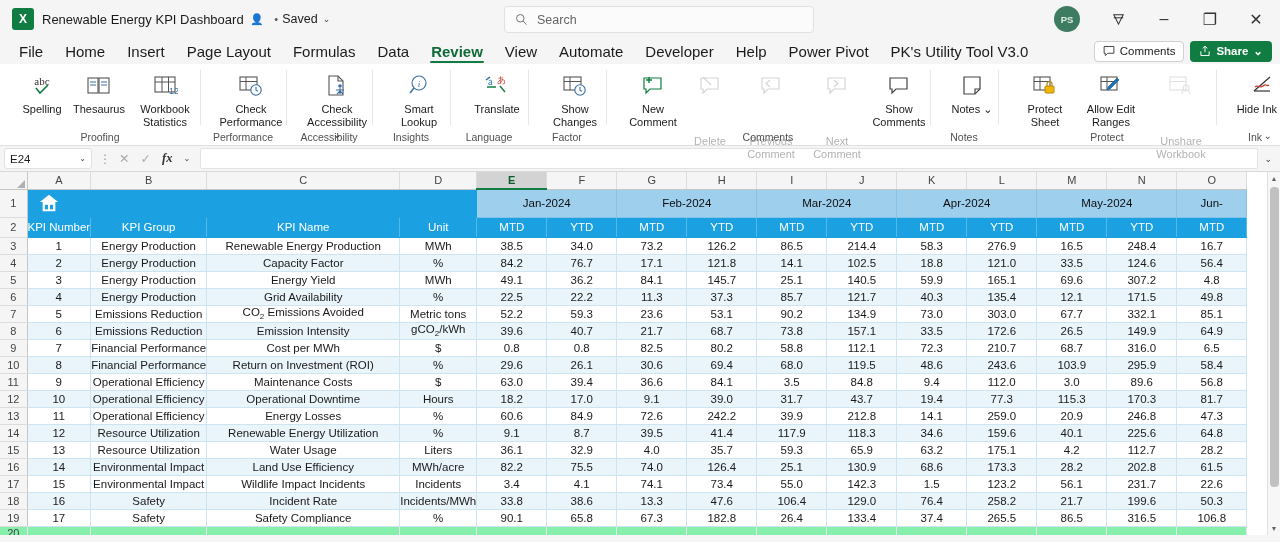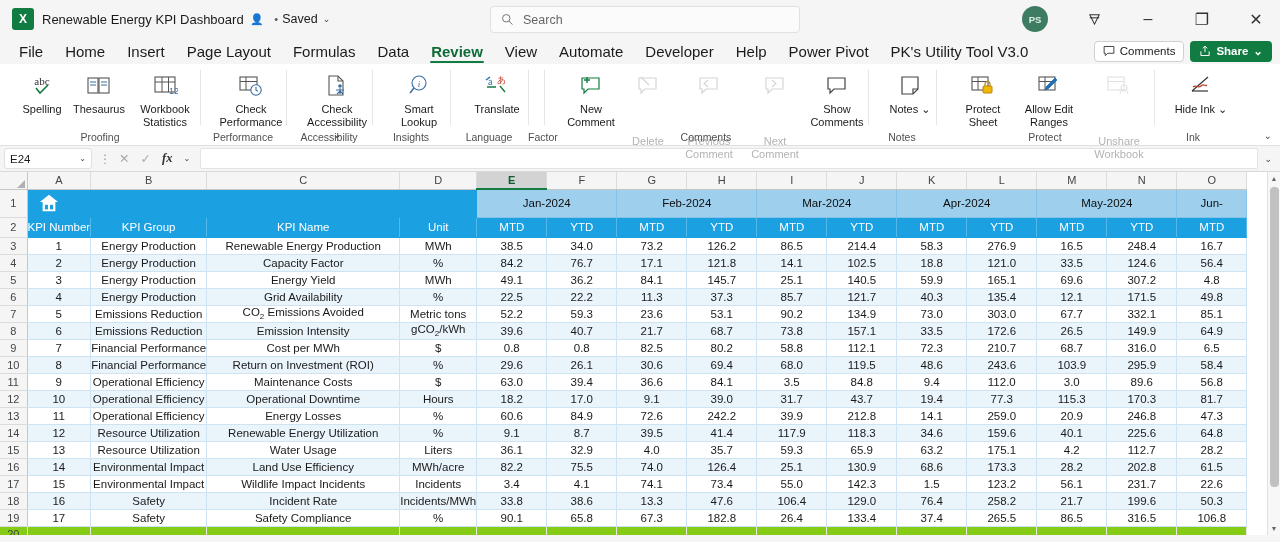--- a/index.html
+++ b/index.html
@@ -21,30 +21,30 @@
     color: #fff; font-size: 12px; font-weight: bold;
     display: flex; align-items: center; justify-content: center;
   }
   .doc-title { font-size: 13px; color: #1a1a1a; margin-right: 7px; }
   .title-icon { font-size: 11px; color: #444; margin-right: 6px; }
   .dot-sep { font-size: 11px; color: #555; margin: 0 4px; }
   .saved-text { font-size: 12.5px; color: #1a1a1a; }
   .chev { font-size: 9px; color: #444; margin-left: 5px; }
 
   .searchbox {
-    position: absolute; left: 490px; top: 6px;
+    position: absolute; left: 504px; top: 6px;
     width: 310px; height: 27px;
     background: #fbfbfb; border: 1px solid #e1e1e1; border-radius: 4px;
     display: flex; align-items: center; padding: 0 10px;
   }
   .searchbox .mag { margin-right: 9px; opacity: .75; display:flex; }
   .searchbox .ph { font-size: 12.5px; color: #666; }
 
   .tb-right {
-    margin-left: auto; display: flex; align-items: center; gap: 14px;
+    margin-left: auto; display: flex; align-items: center; gap: 6px;
   }
   .avatar {
     width: 26px; height: 26px; border-radius: 50%;
     background: #3e7c61; color: #dfeee6;
     font-size: 9.5px; font-weight: bold;
     display: flex; align-items: center; justify-content: center;
     margin-right: 12px;
   }
   .tb-btn {
     width: 40px; height: 32px; display: flex;
@@ -185,21 +185,21 @@
     font-weight: bold; text-align: center; height: 28px;
     border-right: 1px solid #86c2e8; border-bottom: 1px solid #86c2e8;
   }
   .r-hdr {
     background: #1ba1e2; color: #ffffff; font-weight: bold;
     font-size: 11.5px; height: 20px; text-align: center;
     border-right: 1px solid #53b9ea; border-bottom: 1px solid #1ba1e2;
   }
   .c-alt { background: #eaf4fb; }
   .c-white { background: #ffffff; }
-  .empty-row td { border-right: 1px solid #e8e8e8; border-bottom: 1px solid #8b5cf6; background:#84cc16; }
+  .empty-row td { border-right: 1px solid #e8e8e8; border-bottom: 6px solid #8b5cf6; background:#86efac; }
 
   .home-ico { display:flex; align-items:center; padding-left: 10px; }
 
   .vscroll {
     position: absolute; right: 0; top: 0; width: 13px; bottom: 0;
     background: #f7f7f7; border-left: 1px solid #e0e0e0;
   }
   .vscroll .up, .vscroll .down {
     height: 13px; display: flex; align-items: center; justify-content: center;
     font-size: 7px; color: #666;
@@ -374,20 +374,34 @@
               <path d="M3 13h9M16 12l5 6" stroke="#107c41" stroke-width="1.4" fill="none"></path>
               <path d="M2 6l4-3" stroke="#1f6fb2" stroke-width="1.3"></path>
             </svg>
           </div>
           <div class="lbl">Translate</div>
         </div>
       </div>
       <div class="rg-label">Language</div>
     </div>
     <div class="rgroup">
+      <div class="rg-items">
+        <div class="ritem wide">
+          <div class="ico">
+            <svg width="26" height="24" viewBox="0 0 26 24">
+              <rect x="2" y="3" width="17" height="13" fill="none" stroke="#555" stroke-width="1.1"></rect>
+              <line x1="2" y1="7.5" x2="19" y2="7.5" stroke="#555"></line>
+              <line x1="8" y1="3" x2="8" y2="16" stroke="#555"></line>
+              <circle cx="18" cy="16" r="5.2" fill="#fff" stroke="#3a6ea5" stroke-width="1.1"></circle>
+              <path d="M18 13v3.2l2 1" stroke="#3a6ea5" stroke-width="1.1" fill="none"></path>
+            </svg>
+          </div>
+          <div class="lbl">Show Changes</div>
+        </div>
+      </div>
       <div class="rg-label">Factor</div>
     </div>
     <div class="rgroup">
       <div class="rg-items">
         <div class="ritem wide">
           <div class="ico">
             <svg width="26" height="24" viewBox="0 0 26 24">
               <path d="M4 4h17v11h-11l-4 4v-4H4z" fill="none" stroke="#107c41" stroke-width="1.2"></path>
               <path d="M9 3v6M6 6h6" stroke="#107c41" stroke-width="1.4"></path>
             </svg>

